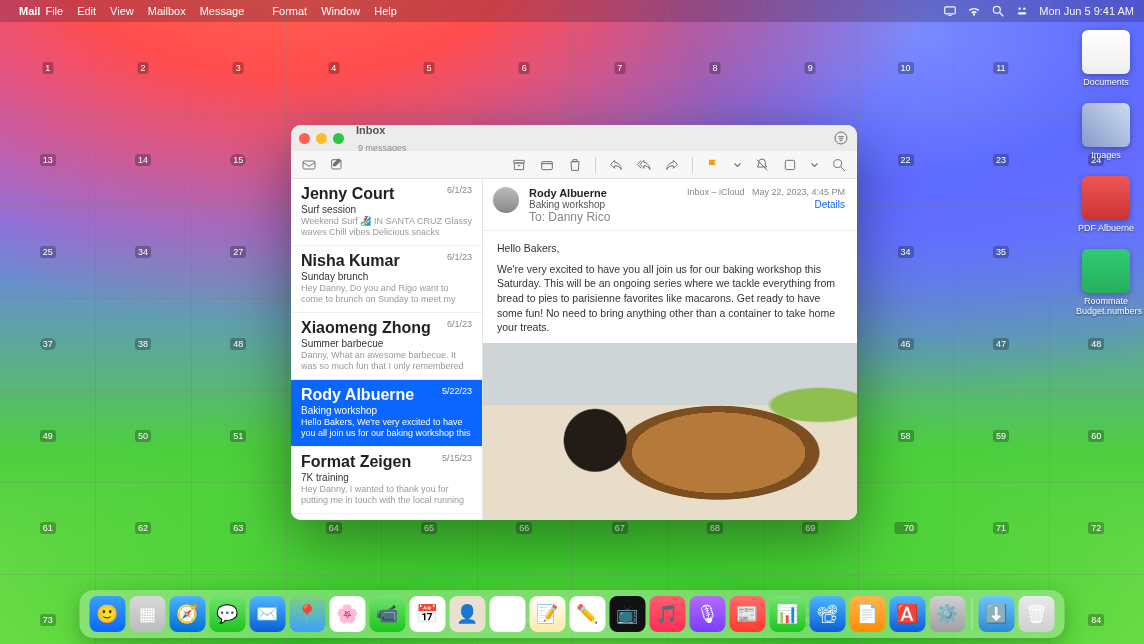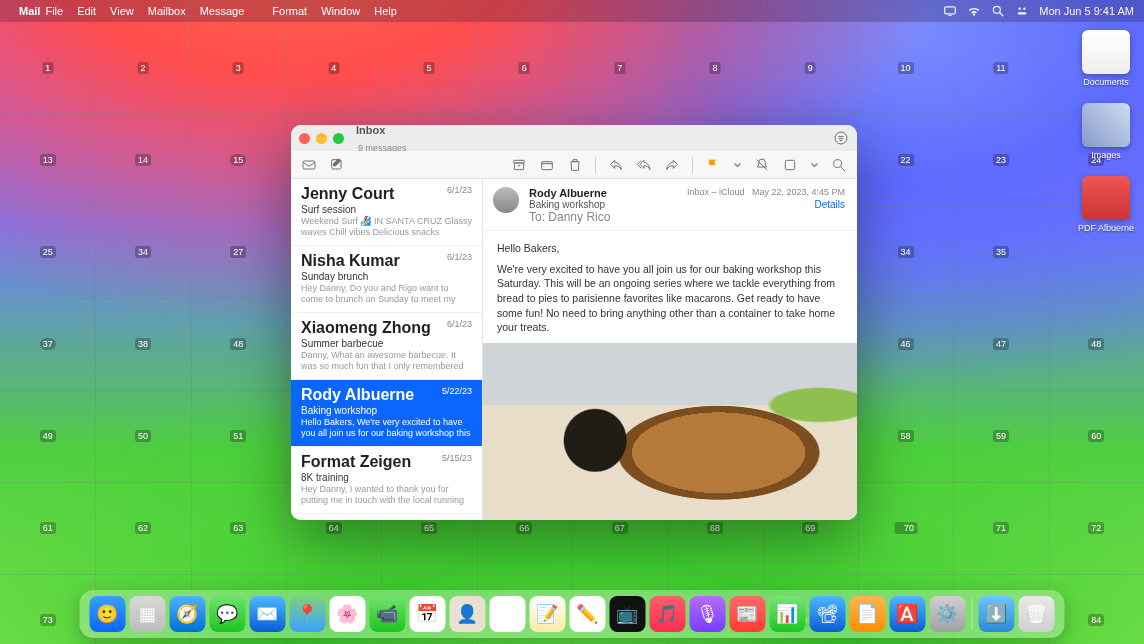--- a/index.html
+++ b/index.html
@@ -216,20 +216,24 @@
       <div>Documents</div>
     </div>
     <div class="dicon img">
       <div class="thumb"></div>
       <div>Images</div>
     </div>
     <div class="dicon pdf">
       <div class="thumb"></div>
       <div>PDF Albuerne</div>
     </div>
+    <div class="dicon num">
+      <div class="thumb"></div>
+      <div>Roommate Budget.numbers</div>
+    </div>
   </div>
 
 <div class="mailwin">
   <div class="titlebar">
     <div class="traffic">
       <span class="tclose"></span>
       <span class="tmin"></span>
       <span class="tmax"></span>
     </div>
     <div>
@@ -321,21 +325,21 @@
         </div>
         <div class="msg sel">
           <div class="from">Rody Albuerne</div>
           <div class="date">5/22/23</div>
           <div class="subj">Baking workshop</div>
           <div class="prev">Hello Bakers, We're very excited to have you all join us for our baking workshop this Saturday. This will be an ongoing serie…</div>
         </div>
         <div class="msg">
           <div class="from">Format Zeigen</div>
           <div class="date">5/15/23</div>
-          <div class="subj">8K training</div>
+          <div class="subj">7K training</div>
           <div class="prev">Hey Danny, I wanted to thank you for putting me in touch with the local running club. As you can see, I've been training wit…</div>
         </div>
         <div class="msg">
           <div class="from">Trev Smith</div>
           <div class="date">5/05/23</div>
           <div class="subj">Illustration reference</div>
           <div class="prev">Hi Danny, Here's a reference image for the illustration to provide some direction. I want the piece to emulate this pos…</div>
         </div>
       </div>
     <div class="reader">

